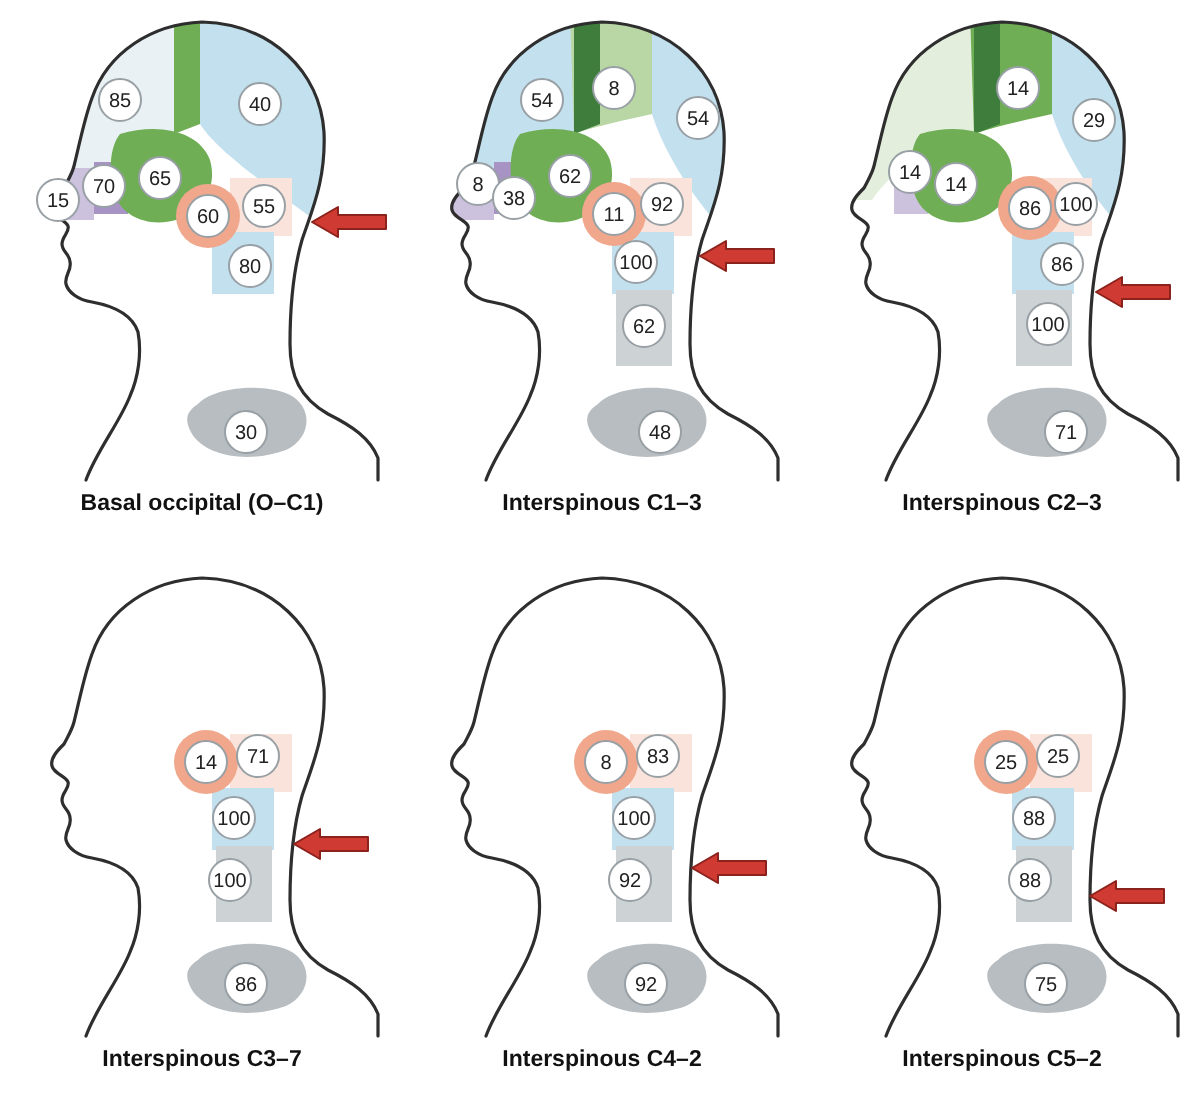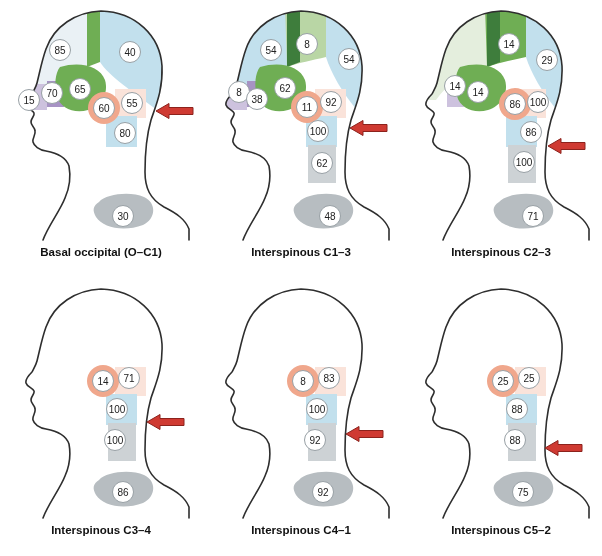--- a/index.html
+++ b/index.html
@@ -262,21 +262,21 @@
           <text x="112" y="158" dy="3.5" text-anchor="middle">100</text>
         </g>
         <g>
           <circle cx="120" cy="210" r="10.5" fill="#ffffff" stroke="#98a0a5" stroke-width="1"></circle>
           <text x="120" y="210" dy="3.5" text-anchor="middle">86</text>
         </g>
         <g transform="translate(144,140)">
           <path d="M 0,0 L 13,-7.5 L 13,-3.5 L 37,-3.5 L 37,3.5 L 13,3.5 L 13,7.5 Z" fill="#cf3a32" stroke="#8c221c" stroke-width="1" stroke-linejoin="round"></path>
         </g>
       </svg>
-    <figcaption>Interspinous C3–4</figcaption>
+    <figcaption>Interspinous C3–7</figcaption>
   </figure>
   <figure class="panel">
     <svg viewBox="0 0 196 240">
         <defs>
           <clipPath id="headclip4">
             <path d="M 40,236 C 45,222 57,207 62,194 C 66,185 68,173 66,162 C 63,153 54,149 43,147 C 36,146 31,142 30,138 C 29,134 33,131 32,127 C 32,123 28,122 28,118 C 28,114 32,112 31,109 C 30,106 24,105 23,101 C 22,97 26,93 29,90 C 31,86 33,83 34,79 C 37,67 39,56 43,45 C 51,22 73,8 98,7 C 133,8 157,32 159,62 C 160,86 153,101 148,116 C 144,130 142,150 142,168 C 142,184 147,195 161,203 C 173,209 182,215 186,225 L 186,236 Z"></path>
           </clipPath>
         </defs>
         <path d="M 40,236 C 45,222 57,207 62,194 C 66,185 68,173 66,162 C 63,153 54,149 43,147 C 36,146 31,142 30,138 C 29,134 33,131 32,127 C 32,123 28,122 28,118 C 28,114 32,112 31,109 C 30,106 24,105 23,101 C 22,97 26,93 29,90 C 31,86 33,83 34,79 C 37,67 39,56 43,45 C 51,22 73,8 98,7 C 133,8 157,32 159,62 C 160,86 153,101 148,116 C 144,130 142,150 142,168 C 142,184 147,195 161,203 C 173,209 182,215 186,225 L 186,236 Z" fill="#ffffff"></path>
         <g clip-path="url(#headclip4)">
@@ -304,21 +304,21 @@
           <text x="112" y="158" dy="3.5" text-anchor="middle">92</text>
         </g>
         <g>
           <circle cx="120" cy="210" r="10.5" fill="#ffffff" stroke="#98a0a5" stroke-width="1"></circle>
           <text x="120" y="210" dy="3.5" text-anchor="middle">92</text>
         </g>
         <g transform="translate(143,152)">
           <path d="M 0,0 L 13,-7.5 L 13,-3.5 L 37,-3.5 L 37,3.5 L 13,3.5 L 13,7.5 Z" fill="#cf3a32" stroke="#8c221c" stroke-width="1" stroke-linejoin="round"></path>
         </g>
       </svg>
-    <figcaption>Interspinous C4–1</figcaption>
+    <figcaption>Interspinous C4–2</figcaption>
   </figure>
   <figure class="panel">
     <svg viewBox="0 0 196 240">
         <defs>
           <clipPath id="headclip5">
             <path d="M 40,236 C 45,222 57,207 62,194 C 66,185 68,173 66,162 C 63,153 54,149 43,147 C 36,146 31,142 30,138 C 29,134 33,131 32,127 C 32,123 28,122 28,118 C 28,114 32,112 31,109 C 30,106 24,105 23,101 C 22,97 26,93 29,90 C 31,86 33,83 34,79 C 37,67 39,56 43,45 C 51,22 73,8 98,7 C 133,8 157,32 159,62 C 160,86 153,101 148,116 C 144,130 142,150 142,168 C 142,184 147,195 161,203 C 173,209 182,215 186,225 L 186,236 Z"></path>
           </clipPath>
         </defs>
         <path d="M 40,236 C 45,222 57,207 62,194 C 66,185 68,173 66,162 C 63,153 54,149 43,147 C 36,146 31,142 30,138 C 29,134 33,131 32,127 C 32,123 28,122 28,118 C 28,114 32,112 31,109 C 30,106 24,105 23,101 C 22,97 26,93 29,90 C 31,86 33,83 34,79 C 37,67 39,56 43,45 C 51,22 73,8 98,7 C 133,8 157,32 159,62 C 160,86 153,101 148,116 C 144,130 142,150 142,168 C 142,184 147,195 161,203 C 173,209 182,215 186,225 L 186,236 Z" fill="#ffffff"></path>
         <g clip-path="url(#headclip5)">

